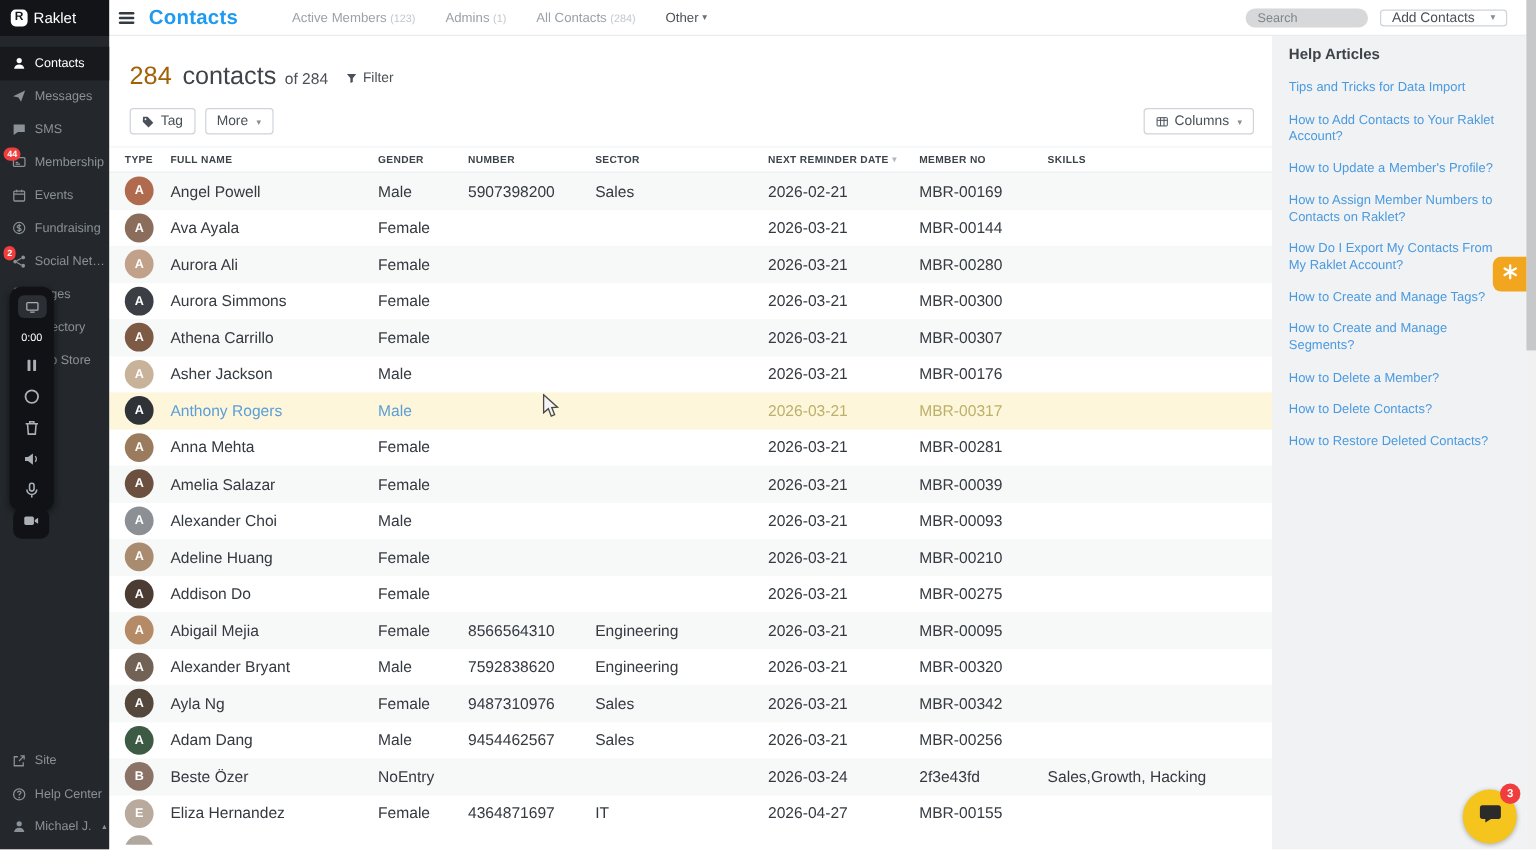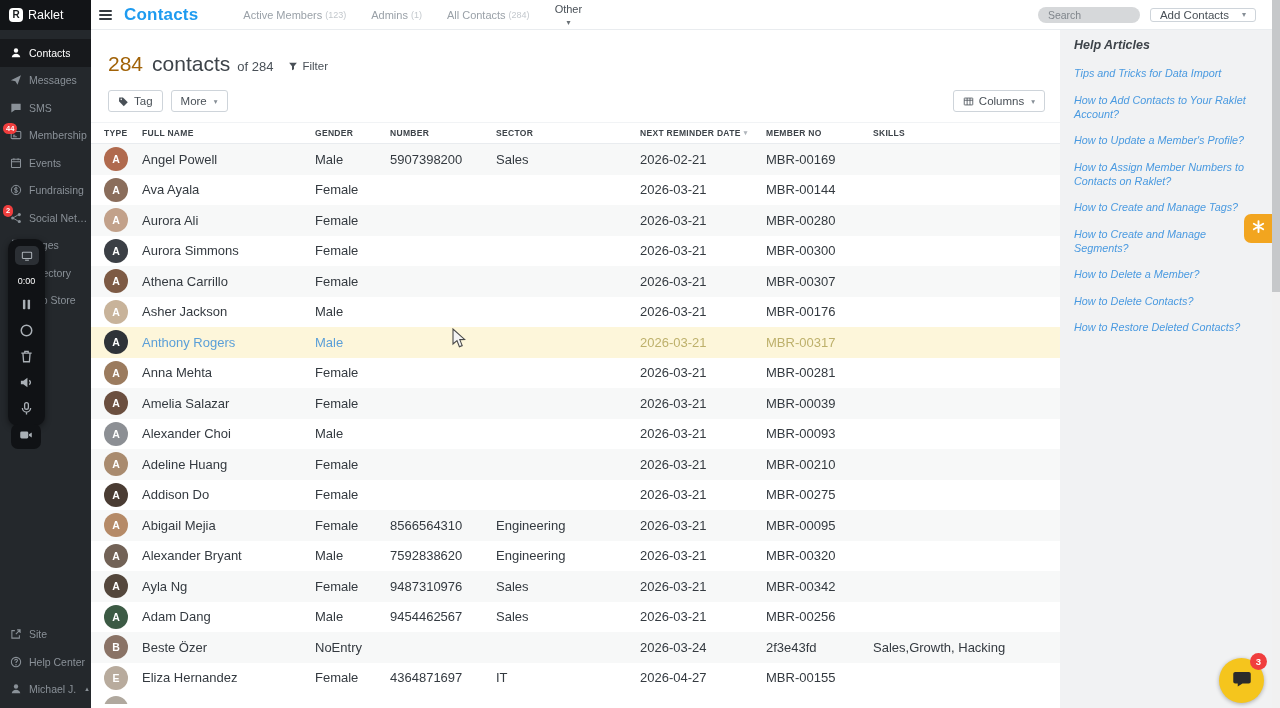--- a/index.html
+++ b/index.html
@@ -15,21 +15,21 @@
                font-size:10px; font-weight:bold; display:flex; align-items:center; justify-content:center; }
   .logo-text { font-size:12.5px; color:#fff; }
   .hamburger { margin-left:8px; width:13px; display:flex; flex-direction:column; gap:2px; cursor:pointer; }
   .hamburger span { display:block; height:2px; background:#343a40; border-radius:1px; }
   .page-title { margin-left:12px; font-size:17px; font-weight:bold; color:#1e9bf0; letter-spacing:.2px; }
   .top-nav { display:flex; margin-left:45px; gap:16px; align-items:center; }
   .nav-item { font-size:11px; color:#9aa1a8; display:flex; gap:3px; align-items:center;
               white-space:nowrap; cursor:pointer; }
   .nav-item .count { font-size:9px; color:#c3c8cd; }
   .nav-item .caret { font-size:8px; color:#6a7076; }
-  .nav-item.active { color:#495057;flex-direction:column; }
+  .nav-item.active { color:#495057; }
   .top-spacer { flex:1; }
   .search-input { width:102px; height:16px; background:#d6d8da; border:none; border-radius:9px;
                   font-size:10.5px; padding:0 10px; color:#495057; outline:none;
                   font-family:"Liberation Sans",sans-serif; }
   .search-input::placeholder { color:#7f858b; }
   .add-btn { margin-left:10px; margin-right:24px; height:14px; border:1px solid #ced4da; background:#fff;
              border-radius:3px; font-size:11.5px; color:#495057; display:flex; align-items:center;
              gap:13px; padding:0 9px; cursor:pointer; font-family:"Liberation Sans",sans-serif; }
   .add-btn .caret { font-size:8px; color:#868e96; }
 
@@ -97,21 +97,21 @@
   .trow.highlight { background:#fdf6da; }
   .trow.highlight .c-name, .trow.highlight .c-gender { color:#5b9fd8; }
   .trow.highlight .c-reminder, .trow.highlight .c-member { color:#bdb06b; }
   .avatar { width:24px; height:24px; border-radius:50%; display:flex; align-items:center;
             justify-content:center; color:#fff; font-size:10.5px; font-weight:bold; }
   .partial-row { height:11px; overflow:hidden; padding-left:13px; background:#fff; }
   .partial-row .avatar { background:#b0a89e; margin-top:3px; }
 
   
   .help { position:absolute; left:1060px; top:30px; width:212px; bottom:0; background:#f1f2f3;
-          padding:8px 14px 12px 14px; z-index:10;font-style:italic; }
+          padding:8px 14px 12px 14px; z-index:10; }
   .help-title { font-size:12.5px; font-weight:bold; color:#3d4349; margin-bottom:14px; }
   .help-link { display:block; font-size:10.8px; color:#4a9ae0; line-height:1.3; margin-bottom:12.5px;
                text-decoration:none; cursor:pointer; }
 
   
   .scrollstrip { position:absolute; right:0; top:0; width:8px; height:708px; background:#f1f1f1; z-index:25; }
   .scroll-thumb { position:absolute; top:0; left:0; width:8px; height:292px; background:#c6c8ca; cursor:pointer; }
   .side-tab { position:absolute; left:1244px; top:214px; width:28px; height:29px; background:#f2a51f;
               border-radius:7px 0 0 7px; display:flex; align-items:center; justify-content:center;
               z-index:26; cursor:pointer; }
@@ -659,20 +659,21 @@
 </div>
 
 <div class="help">
   <div class="help-title">Help Articles</div>
   <div>
 
   <a class="help-link">Tips and Tricks for Data Import</a>
       <a class="help-link">How to Add Contacts to Your Raklet Account?</a>
       <a class="help-link">How to Update a Member's Profile?</a>
       <a class="help-link">How to Assign Member Numbers to Contacts on Raklet?</a>
+      <a class="help-link">How Do I Export My Contacts From My Raklet Account?</a>
       <a class="help-link">How to Create and Manage Tags?</a>
       <a class="help-link">How to Create and Manage Segments?</a>
       <a class="help-link">How to Delete a Member?</a>
       <a class="help-link">How to Delete Contacts?</a>
       <a class="help-link">How to Restore Deleted Contacts?</a>
     </div>
 </div>
 
 <div class="scrollstrip">
   <div class="scroll-thumb"></div>

